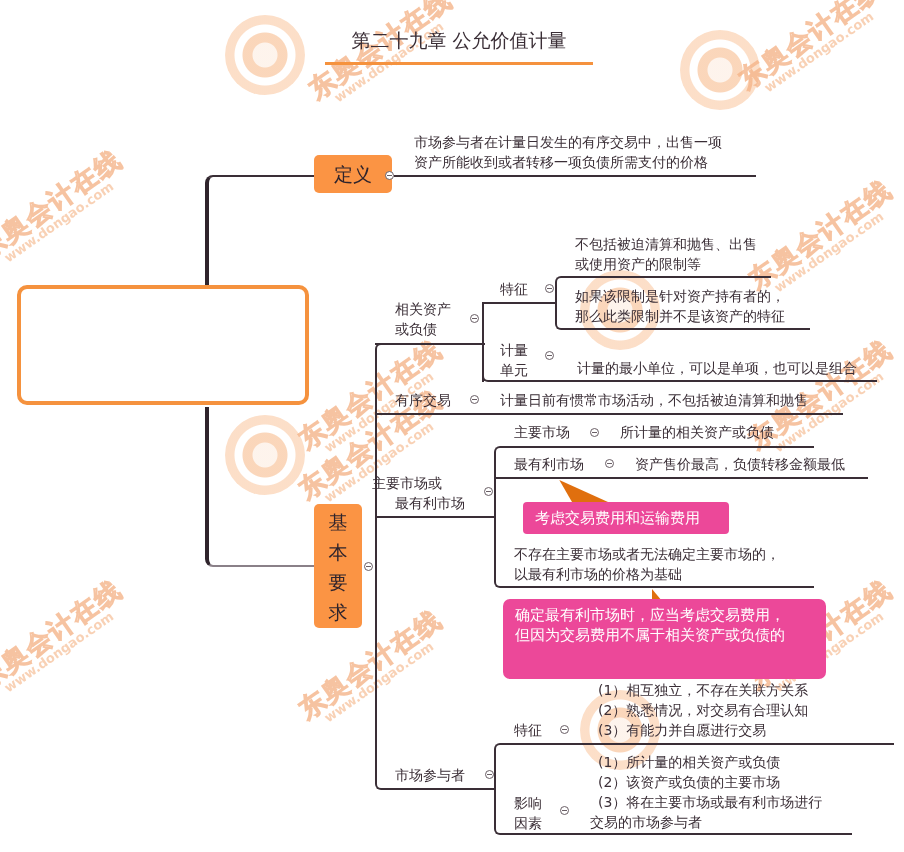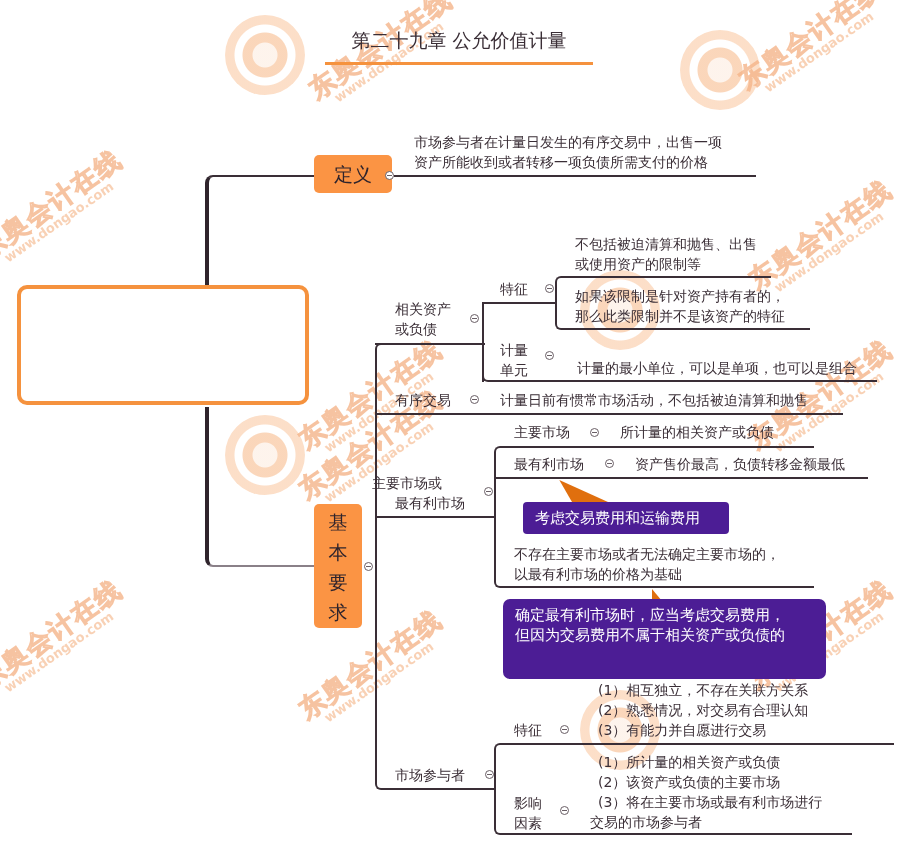--- a/index.html
+++ b/index.html
@@ -33,21 +33,21 @@
   .def-box { left: 314px; top: 155px; width: 78px; height: 38px; font-size: 19px; line-height: 38px; }
   .req-box { left: 314px; top: 504px; width: 48px; height: 124px; font-size: 19px; line-height: 30px; padding-top: 3px; box-sizing: border-box; }
 
   .collapse {
     position: absolute; width: 9px; height: 9px; border: 1px solid #6a5f66; border-radius: 50%;
     background: #fff; box-sizing: border-box;
   }
   .collapse::after { content: ""; position: absolute; left: 1px; right: 1px; top: 3px; height: 1px; background: #6a5f66; }
 
   .t { position: absolute; font-size: 14px; line-height: 20px; color: #3a2e36; white-space: nowrap; }
-  .callout { position: absolute; background: #4c1d95; color: #fff; border-radius: 4px; font-size: 15px; line-height: 20px; white-space: nowrap; }
+  .callout { position: absolute; background: #ec4899; color: #fff; border-radius: 4px; font-size: 15px; line-height: 20px; white-space: nowrap; }
   .callout-tail { position: absolute; width: 0; height: 0; }
 </style>
 </head>
 <body>
 
 <div class="wm" style="left:225px;top:15px;">
     <div class="wm-logo"></div>
   </div>
 <div class="wm" style="left:680px;top:30px;">
     <div class="wm-logo"></div>

